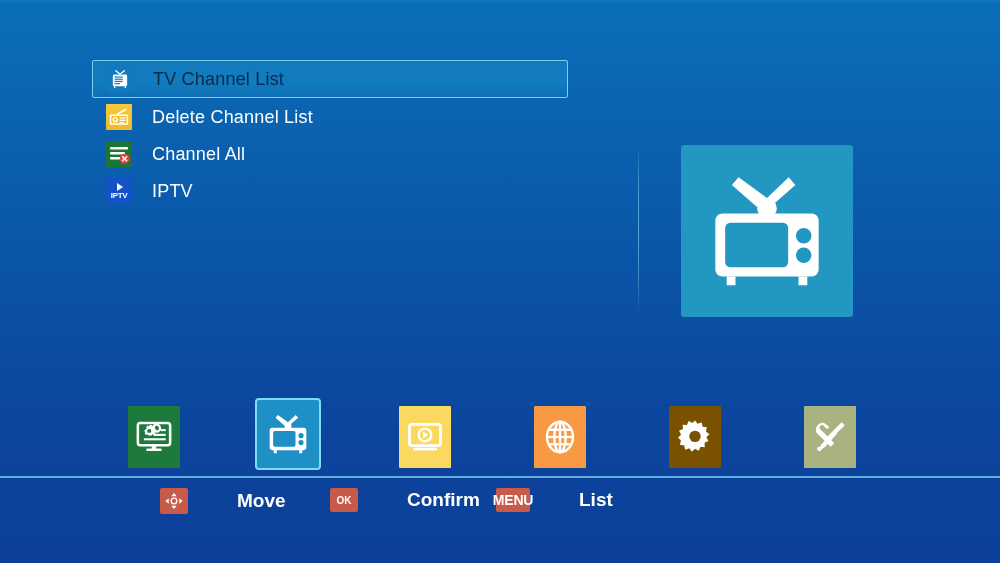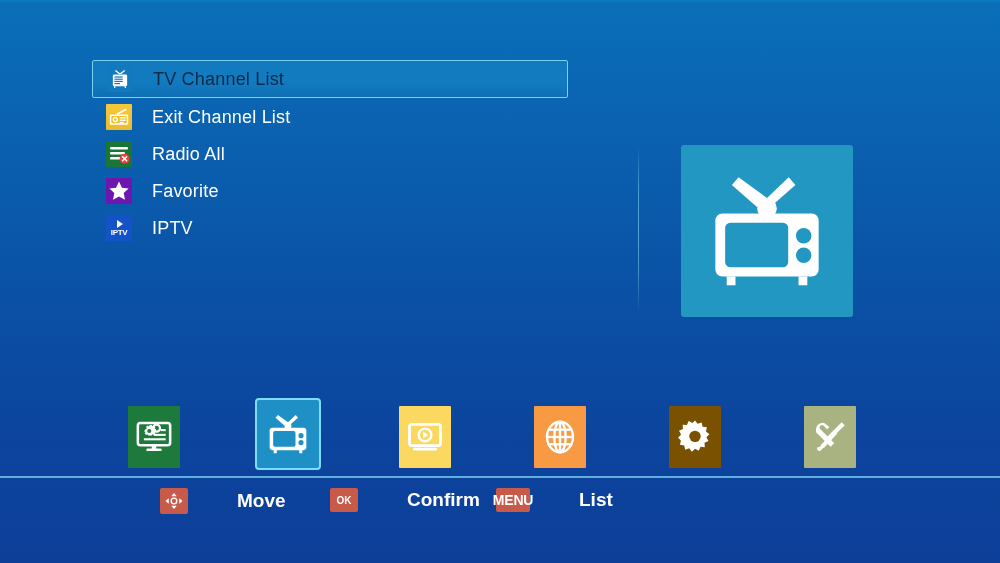--- a/index.html
+++ b/index.html
@@ -209,44 +209,36 @@
           <path d="M18.8 3.4l.9 1.5-9.2 5.1-1-1.5z" fill="#ffffff"></path>
           <rect x="2.8" y="9.4" width="18.4" height="10.4" rx="1.3" fill="#ffffff"></rect>
           <rect x="4.3" y="10.9" width="15.4" height="7.4" rx=".8" fill="#f0c02e"></rect>
           <circle cx="8.3" cy="14.6" r="2.7" fill="#ffffff"></circle>
           <circle cx="8.3" cy="14.6" r="1.3" fill="#f0c02e"></circle>
           <rect x="12.7" y="12.2" width="6" height="1.3" fill="#ffffff"></rect>
           <rect x="12.7" y="14.6" width="6" height="1.3" fill="#ffffff"></rect>
           <rect x="12.7" y="17" width="4" height="1.3" fill="#ffffff"></rect>
         </svg>
       </span>
-      <span class="menu-label">Exit Channel List</span>
+      <span class="menu-label">Delete Channel List</span>
     </div>
 
     <div class="menu-row">
       <span class="menu-icon ic-delete">
         <svg viewBox="0 0 24 24">
           <rect x="3" y="5" width="18" height="2.6" rx="1" fill="#ffffff"></rect>
           <rect x="3" y="10" width="15" height="2.6" rx="1" fill="#ffffff"></rect>
           <rect x="3" y="15" width="11" height="2.6" rx="1" fill="#ffffff"></rect>
           <circle cx="17.6" cy="16.8" r="5" fill="#e8413c"></circle>
           <path d="M15.6 14.8l4 4M19.6 14.8l-4 4" stroke="#ffffff" stroke-width="1.6" stroke-linecap="round"></path>
         </svg>
       </span>
-      <span class="menu-label">Radio All</span>
-    </div>
-
-    <div class="menu-row">
-      <span class="menu-icon ic-fav">
-        <svg viewBox="0 0 24 24" fill="#ffffff">
-          <path d="M12 2.6l2.9 6.1 6.7.8-4.9 4.6 1.3 6.6L12 17.4l-6 3.3 1.3-6.6-4.9-4.6 6.7-.8z"></path>
-        </svg>
-      </span>
-      <span class="menu-label">Favorite</span>
-    </div>
+      <span class="menu-label">Channel All</span>
+    </div>
+
 
     <div class="menu-row">
       <span class="menu-icon ic-iptv">
         <span class="ic-iptv-inner">
           <span class="ic-iptv-tri"></span>
           <span class="ic-iptv-txt">IPTV</span>
         </span>
       </span>
       <span class="menu-label">IPTV</span>
     </div>

